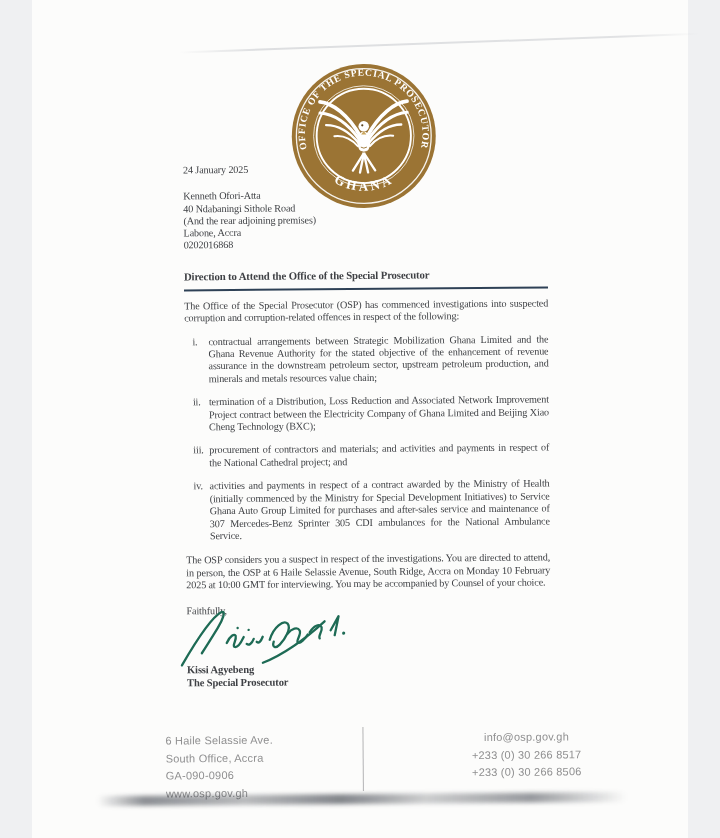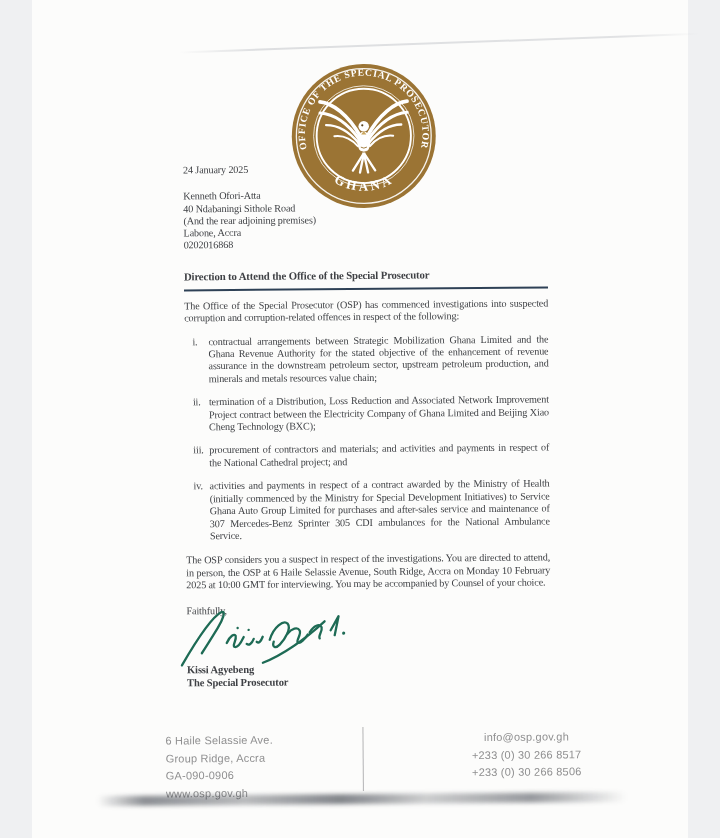--- a/index.html
+++ b/index.html
@@ -141,21 +141,21 @@
         </g>
       </svg>
     </div>
     <div class="sig-name">Kissi Agyebeng</div>
     <div class="sig-title">The Special Prosecutor</div>
   </div>
 
   <div class="footer">
     <div class="f-left">
       <div>6 Haile Selassie Ave.</div>
-      <div>Group Ridge, Accra</div>
+      <div>South Office, Accra</div>
       <div>GA-090-0906</div>
       <div>www.osp.gov.gh</div>
     </div>
     <div class="f-div"></div>
     <div class="f-right">
       <div>info@osp.gov.gh</div>
       <div>+233 (0) 30 266 8517</div>
       <div>+233 (0) 30 266 8506</div>
     </div>
   </div>

